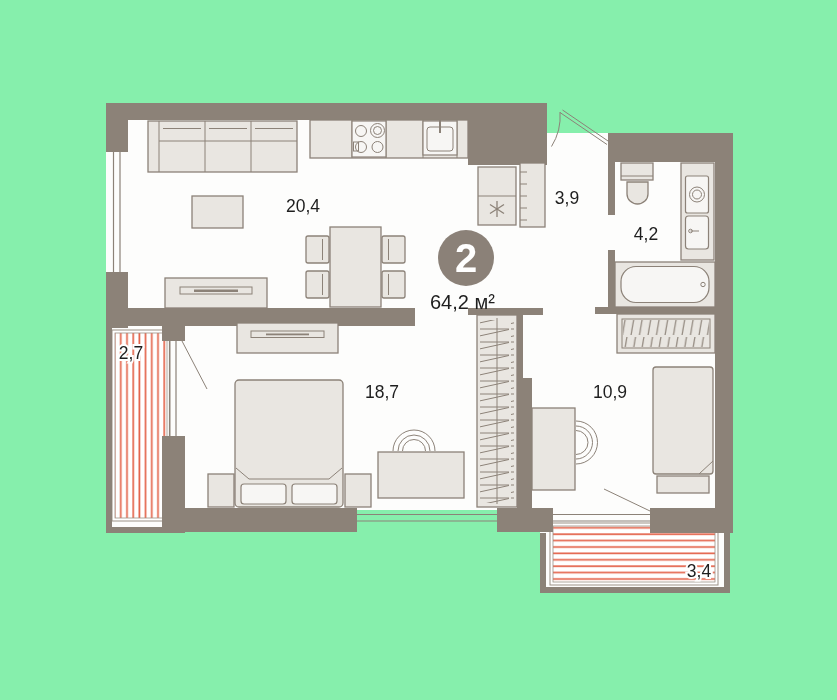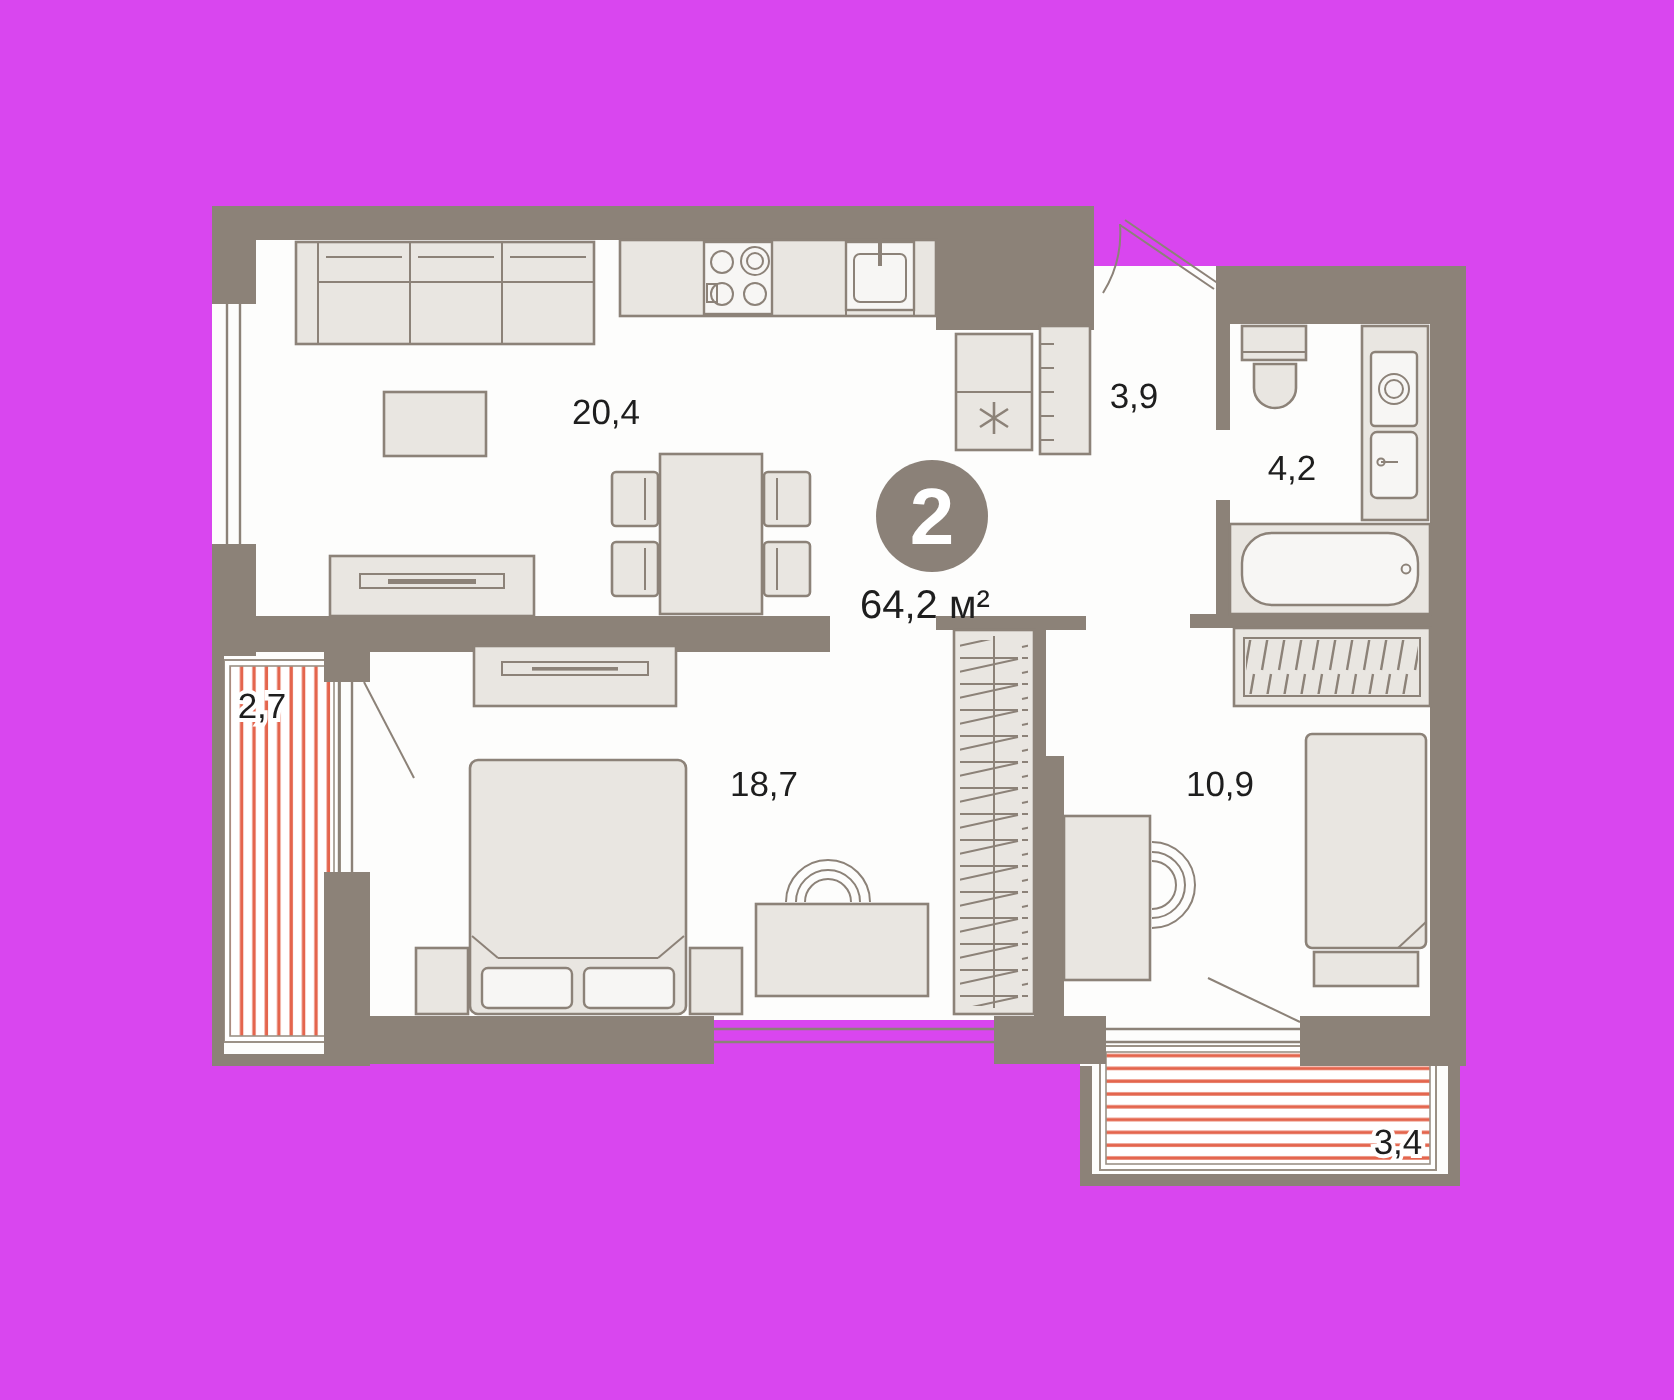--- a/index.html
+++ b/index.html
@@ -1,16 +1,16 @@
 <!DOCTYPE html>
 <html><head>
 <meta charset="utf-8">
 <style>
   html,body{margin:0;padding:0;background:#f7f4f1;}
-  .stage{position:relative;width:837px;height:700px;background:#d946ef;font-family:"Liberation Sans",sans-serif;}
+  .stage{position:relative;width:837px;height:700px;background:#86efac;font-family:"Liberation Sans",sans-serif;}
   svg{display:block;}
   .wall{fill:#8c8278;stroke:none;}
   .floor{fill:#fdfdfc;stroke:none;}
   .furn{fill:#e9e6e1;stroke:#8c8278;stroke-width:1.3;}
   .furnlight{fill:#f7f6f4;stroke:#8c8278;stroke-width:1.2;}
   .ln{stroke:#8c8278;stroke-width:1.2;fill:none;}
   .ln2{stroke:#8c8278;stroke-width:1;fill:none;}
   .thinb{stroke:#9b9186;stroke-width:1;fill:#ffffff;}
   .lbl{font-family:"Liberation Sans",sans-serif;font-size:17.5px;fill:#1e1e1e;text-anchor:middle;}
   .lbl-halo{paint-order:stroke;stroke:#ffffff;stroke-width:4px;}

